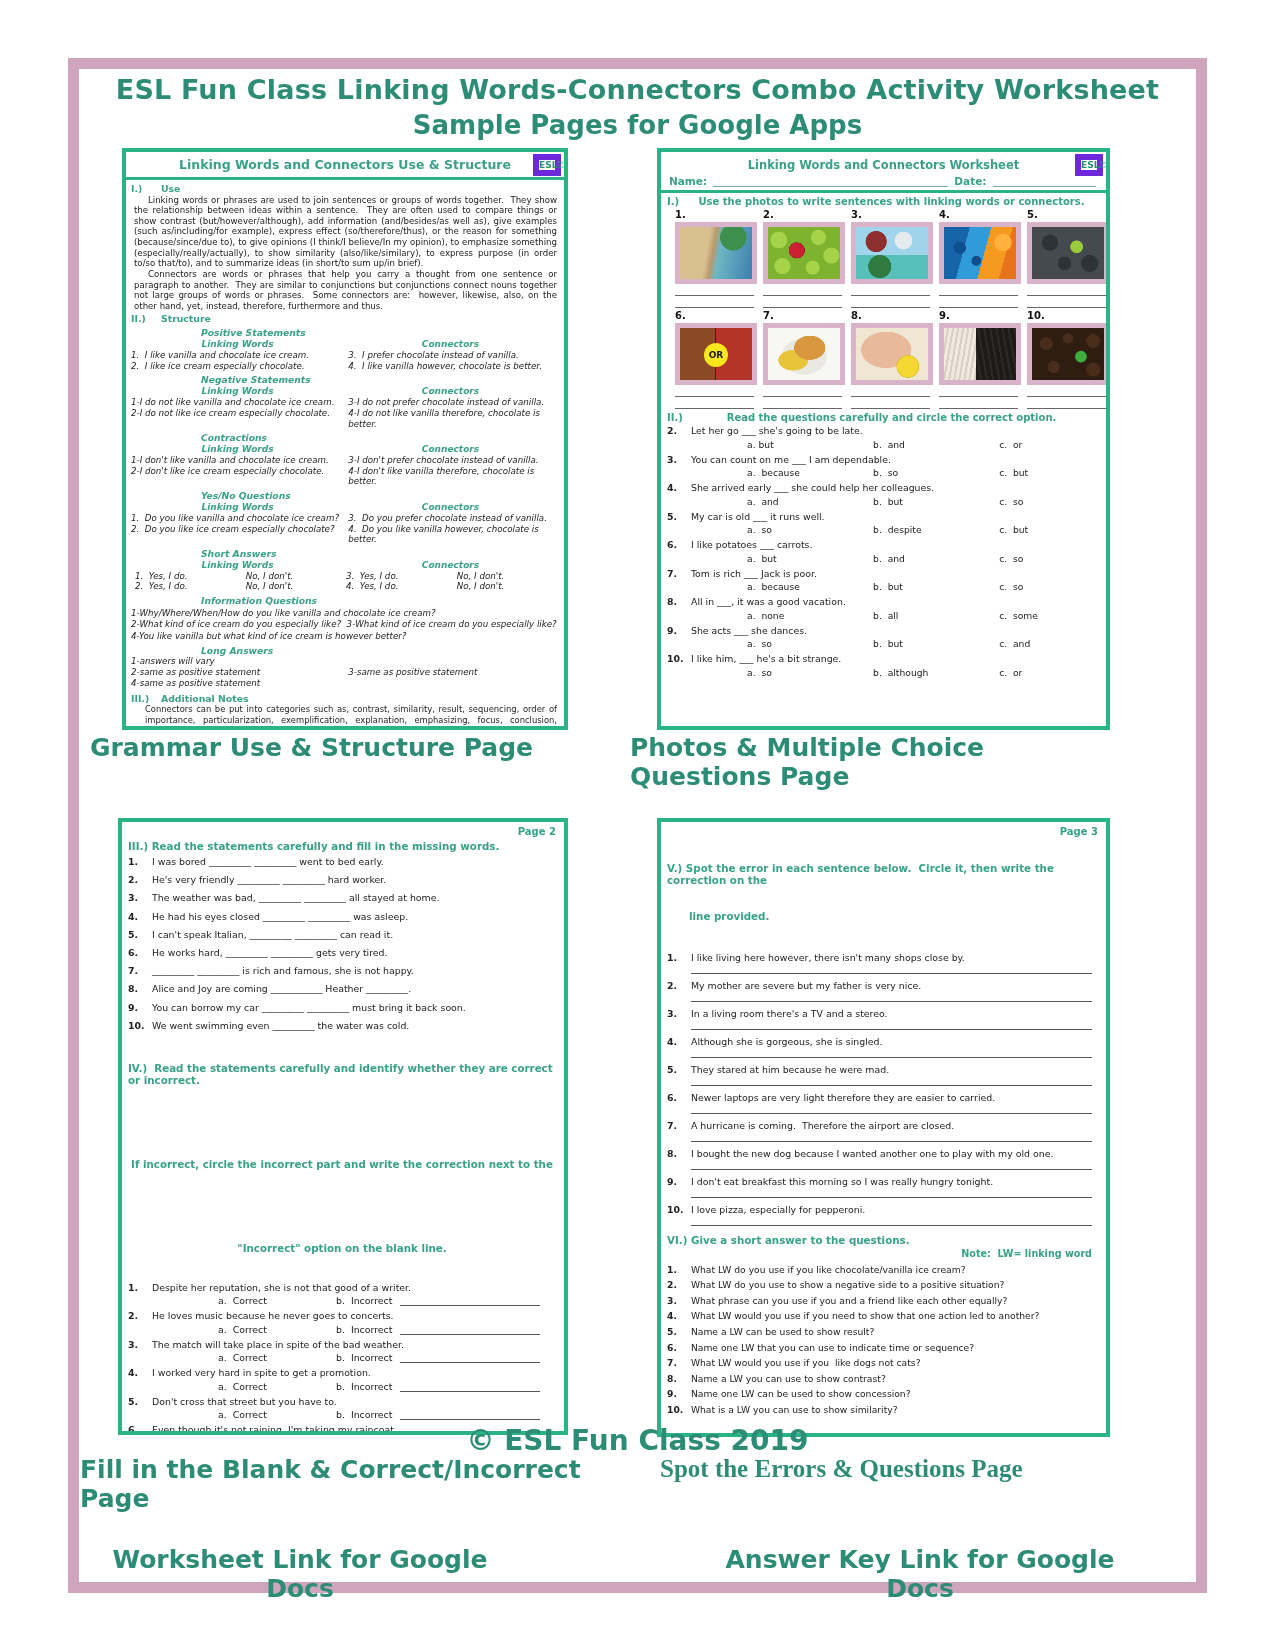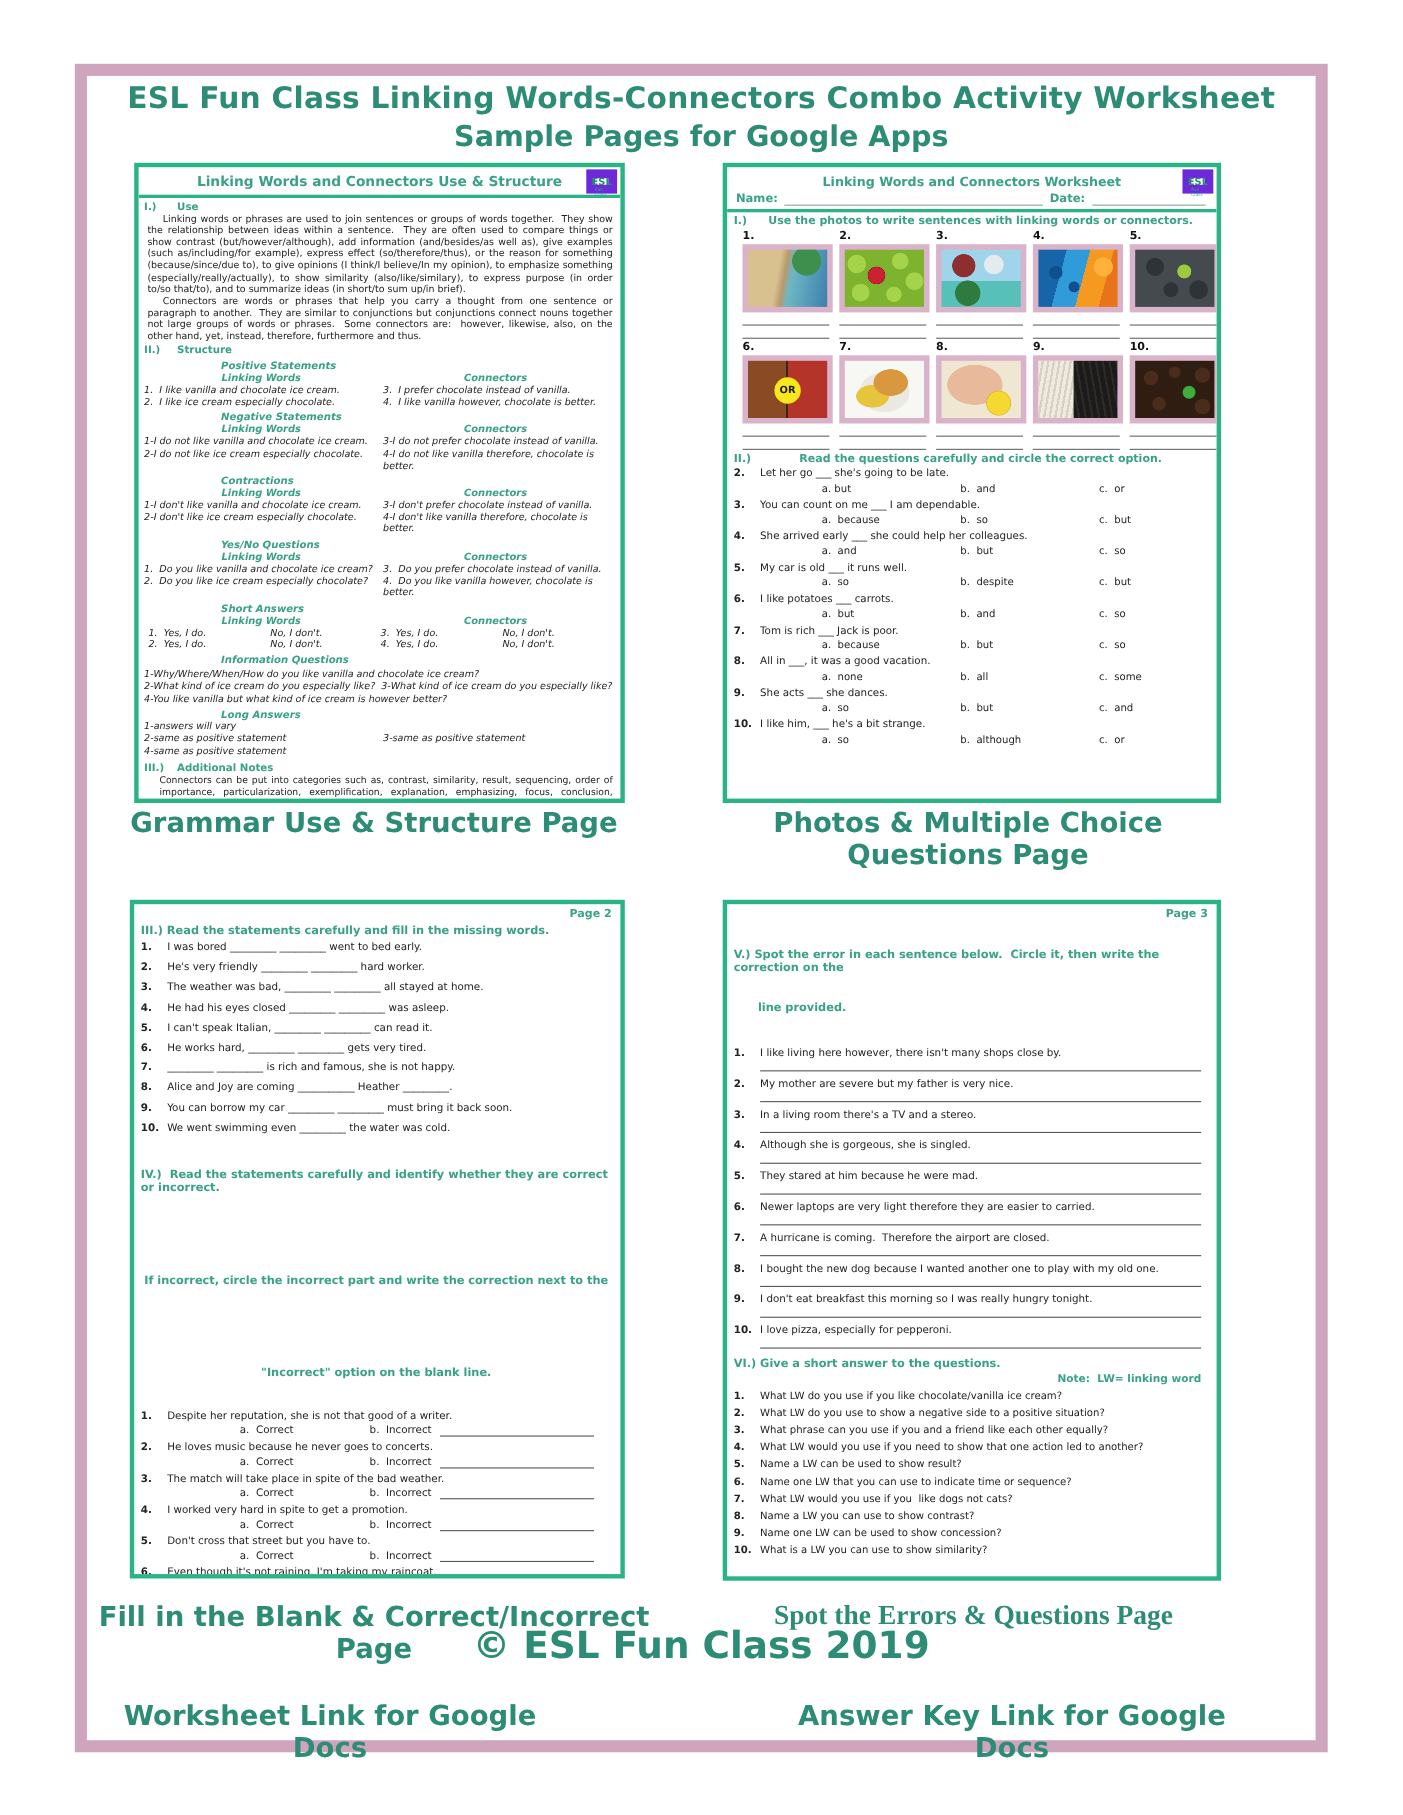--- a/index.html
+++ b/index.html
@@ -6,32 +6,32 @@
   html,body{width:1275px;height:1650px;}
   body{position:relative;background:#ffffff;font-family:"DejaVu Sans","Liberation Sans",sans-serif;color:#222;}
   .pink-frame{position:absolute;left:68px;top:58px;width:1139px;height:1535px;border:11px solid #cfa5bd;background:#fff;}
   .main-title{position:absolute;left:70px;top:74px;width:1135px;text-align:center;color:#2d8c75;font-weight:bold;font-size:27px;letter-spacing:.2px;}
   .main-sub{position:absolute;left:70px;top:110px;width:1135px;text-align:center;color:#2d8c75;font-weight:bold;font-size:26px;}
   .sheet{position:absolute;background:#fff;border:4px solid #2ab385;overflow:hidden;}
   #sheet1{left:122px;top:148px;width:446px;height:582px;}
   #sheet2{left:657px;top:148px;width:453px;height:582px;}
   #sheet3{left:118px;top:818px;width:450px;height:617px;}
   #sheet4{left:657px;top:818px;width:453px;height:619px;}
-  .caption{position:absolute;text-align:center;color:#2d8c75;font-weight:bold;font-size:25px;}
+  .caption{position:absolute;text-align:left;color:#2d8c75;font-weight:bold;font-size:25px;}
   #cap1{left:90px;top:733px;width:500px;}
   #cap2{left:630px;top:733px;width:500px;}
   #cap3{left:80px;top:1455px;width:520px;}
   #cap4{left:660px;top:1455px;width:450px;font-family:Liberation Serif, serif;}
-  .copyright{position:absolute;left:70px;top:1476px;width:1135px;text-align:center;color:#2d8c75;font-weight:bold;font-size:34px;}
+  .copyright{position:absolute;left:70px;top:1424px;width:1135px;text-align:center;color:#2d8c75;font-weight:bold;font-size:28px;}
   .doc-link{position:absolute;top:1545px;color:#2d8c75;font-weight:bold;font-size:25px;text-align:center;cursor:pointer;}
   #link-worksheet{left:90px;width:420px;}
   #link-answerkey{left:710px;width:420px;}
   
   .gdiv{height:3px;background:#2ab385;}
-  .esl-logo{position:absolute;right:3px;top:2px;width:28px;height:22px;border:8px solid #6d28d9;display:flex;flex-direction:column;align-items:center;justify-content:space-between;background:#fff;line-height:1;}
+  .esl-logo{position:absolute;right:3px;top:2px;width:28px;height:22px;border:6px solid #6d28d9;display:flex;flex-direction:row;align-items:center;justify-content:space-between;background:#fff;line-height:1;}
   .esl-logo .t{font-size:9px;font-weight:bold;color:#2d8c75;}
   .esl-logo .s{font-size:4px;color:#2ab385;}
   .pagelabel{position:absolute;right:8px;top:4px;color:#3aa189;font-weight:bold;font-size:10px;}
   
   .s1-header{position:relative;height:25px;display:flex;align-items:center;justify-content:center;}
   .s1-title{color:#3aa189;font-weight:bold;font-size:12.5px;}
   .s1-body{padding:2px 7px 0 5px;font-size:8.6px;line-height:1.24;color:#222;}
   .sec-row{display:flex;margin-top:1px;}
   .sec-lab{width:30px;flex:none;color:#3aa189;font-weight:bold;font-size:9.3px;}
   .sec-head{color:#3aa189;font-weight:bold;font-size:9.3px;margin-left:14px;}

